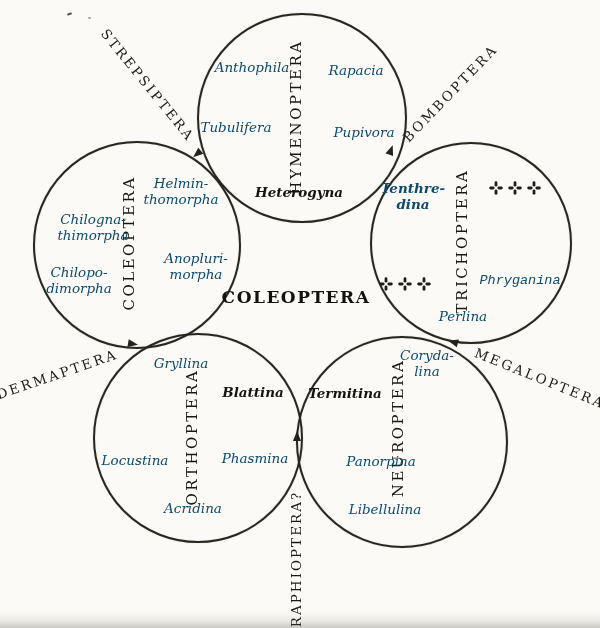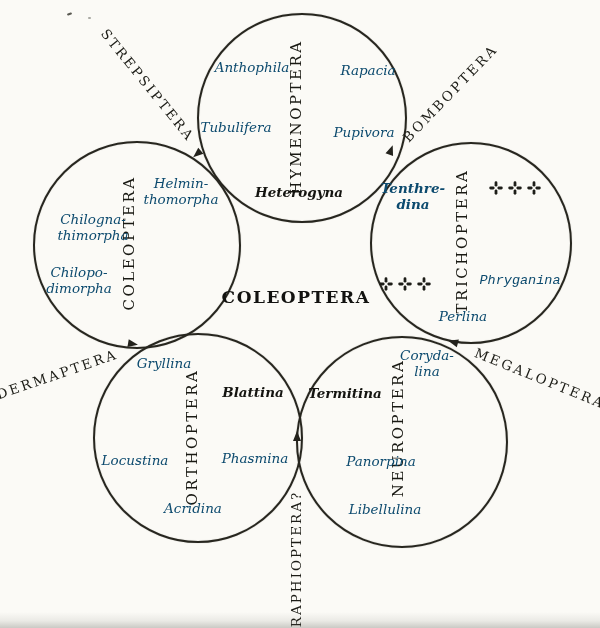--- a/index.html
+++ b/index.html
@@ -61,31 +61,33 @@
   <div class="circle" style="left:93px;top:333px;width:206px;height:206px;"></div>
   <div class="circle" style="left:296px;top:336px;width:208px;height:208px;"></div>
 
   <div class="vtitle" style="left:296px;top:117px;">HYMENOPTERA</div>
   <div class="vtitle" style="left:129px;top:243px;">COLEOPTERA</div>
   <div class="vtitle" style="left:462px;top:241px;">TRICHOPTERA</div>
   <div class="vtitle" style="left:192px;top:437px;">ORTHOPTERA</div>
   <div class="vtitle" style="left:398px;top:428px;">NEUROPTERA</div>
 
   <div class="lbl" style="left:252px;top:67px;">Anthophila</div>
-  <div class="lbl" style="left:356px;top:70px;margin-left:12px;">Rapacia</div>
+  <div class="lbl" style="left:356px;top:70px;">Rapacia</div>
   <div class="lbl" style="left:236px;top:127px;">Tubulifera</div>
   <div class="lbl" style="left:364px;top:132px;">Pupivora</div>
   <div class="lbl bold" style="left:299px;top:192px;">Heterogyna</div>
 
   <div class="lbl two" style="left:93px;top:191px;margin-top:36px;">Chilogna-
 thimorpha</div>
   <div class="lbl two" style="left:181px;top:191px;">Helmin-
 thomorpha</div>
   <div class="lbl two" style="left:79px;top:280px;">Chilopo-
 dimorpha</div>
+  <div class="lbl two" style="left:196px;top:266px;">Anopluri-
+morpha</div>
 
   <div class="lbl two" style="left:413px;top:196px;font-weight:bold;">Tenthre-
 dina</div>
   <div class="sym-group" style="left:515px;top:188px;">
     <svg width="15" height="15" viewBox="0 0 14 14">
         <g stroke="#1d1d18" stroke-width="2.6" stroke-linecap="round">
           <line x1="7" y1="2" x2="7" y2="4.4"></line>
           <line x1="7" y1="9.6" x2="7" y2="12"></line>
           <line x1="2" y1="7" x2="4.4" y2="7"></line>
           <line x1="9.6" y1="7" x2="12" y2="7"></line>
@@ -130,21 +132,21 @@
           <line x1="7" y1="2" x2="7" y2="4.4"></line>
           <line x1="7" y1="9.6" x2="7" y2="12"></line>
           <line x1="2" y1="7" x2="4.4" y2="7"></line>
           <line x1="9.6" y1="7" x2="12" y2="7"></line>
         </g>
       </svg>
   </div>
   <div class="lbl" style="left:520px;top:281px;font-family:Liberation Mono, monospace;">Phryganina</div>
   <div class="lbl" style="left:463px;top:316px;">Perlina</div>
 
-  <div class="lbl" style="left:164px;top:363px;text-align:right;">Gryllina</div>
+  <div class="lbl" style="left:181px;top:363px;text-align:right;">Gryllina</div>
   <div class="lbl bold" style="left:253px;top:392px;">Blattina</div>
   <div class="lbl" style="left:135px;top:460px;">Locustina</div>
   <div class="lbl" style="left:255px;top:458px;">Phasmina</div>
   <div class="lbl" style="left:193px;top:508px;">Acridina</div>
 
   <div class="lbl two" style="left:427px;top:363px;">Coryda-
 lina</div>
   <div class="lbl bold" style="left:345px;top:393px;">Termitina</div>
   <div class="lbl" style="left:341px;top:461px;margin-left:40px;">Panorpina</div>
   <div class="lbl" style="left:385px;top:509px;">Libellulina</div>

